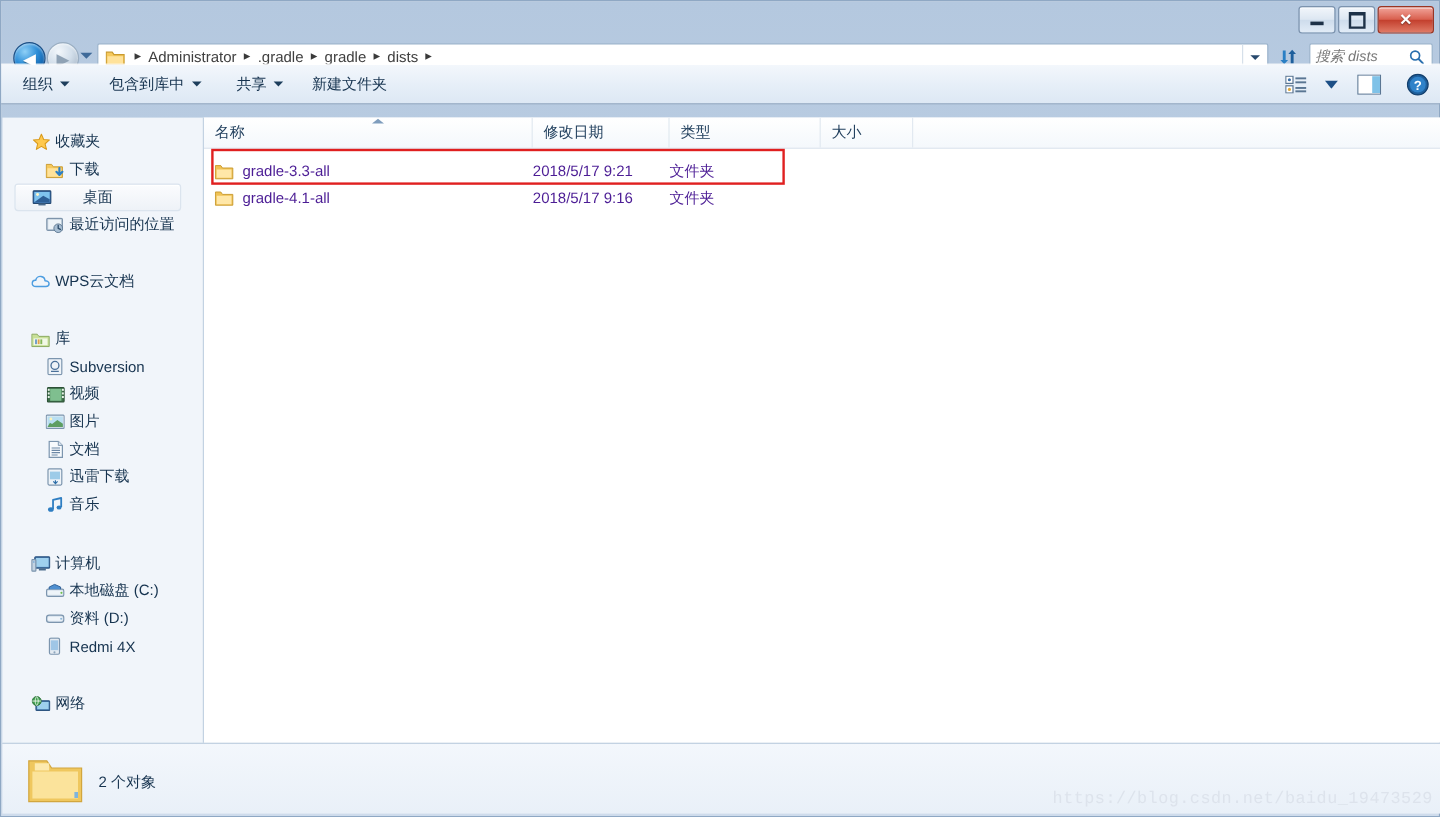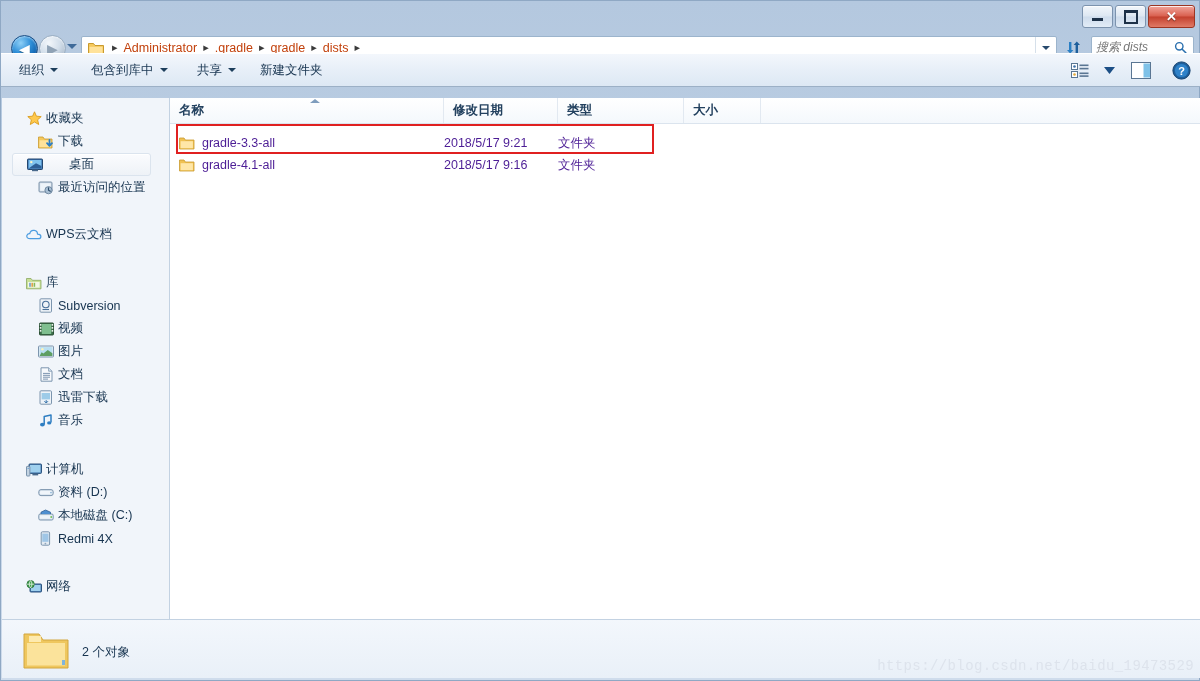--- a/index.html
+++ b/index.html
@@ -119,21 +119,21 @@
     overflow: hidden;
   }
   .crumbsep {
     color: #3a3a3a;
     font-size: 11px;
     padding: 0 6px;
     line-height: 1;
     user-select: none;
   }
   .crumb {
-    color: #c2410c;
+    color: #404040;
     font-size: 12.5px;
     white-space: nowrap;
     text-align: center;
   }
   #addrdropdown {
     flex: 0 0 auto;
     width: 20px;
     display: flex; align-items: center; justify-content: center;
     border-left: 1px solid #d6e0ea;
     height: 100%;
@@ -256,21 +256,20 @@
     position: absolute;
     left: 169px; top: 0;
     width: 1030px; height: 521px;
     background: #ffffff;
   }
   #colheader {
     position: relative;
     height: 25px;
     background: linear-gradient(180deg, #ffffff 0%, #f4f8fc 100%);
     border-bottom: 1px solid #dbe4ee;
-    font-weight: bold;
   }
   .colcell {
     position: absolute;
     top: 0; height: 25px;
     display: flex; align-items: center;
     font-size: 12.5px;
     color: #23415f;
     padding-left: 9px;
     box-sizing: border-box;
     border-right: 1px solid #e2e9f1;
@@ -617,39 +616,39 @@
             <rect x="6.4" y="10.8" width="5.8" height="1.6" fill="#4a6a8c"></rect>
             <rect x="0.5" y="3.4" width="3.4" height="9.6" rx="0.6" fill="#c3d3e2" stroke="#7a93ac"></rect>
             <circle cx="2.2" cy="5.4" r="0.6" fill="#5a9bd5"></circle>
           </svg>
         </span>
         <span class="ntext">计算机</span>
       </div>
 
       <div class="navitem child">
         <span class="nicon">
-          <svg width="16" height="11" viewBox="0 0 16 11">
-            <rect x="0.8" y="2.6" width="14.4" height="6" rx="2.2" fill="#d7e2ec" stroke="#7c95ae"></rect>
-            <rect x="2" y="4" width="12" height="3.2" rx="1" fill="#f0f5fa"></rect>
-            <circle cx="13" cy="5.6" r="0.9" fill="#8fb7d8"></circle>
-          </svg>
-        </span>
-        <span class="ntext">资料 (D:)</span>
-      </div>
-
-      <div class="navitem child">
-        <span class="nicon">
           <svg width="16" height="13" viewBox="0 0 16 13">
             <rect x="0.8" y="5" width="14.4" height="6" rx="1.4" fill="#d7e2ec" stroke="#7c95ae"></rect>
             <rect x="1.8" y="6.3" width="12.4" height="3.4" rx="0.8" fill="#eef4f9"></rect>
             <circle cx="13.2" cy="8" r="0.9" fill="#6fbf4f"></circle>
             <path d="M3 5 L3 3.2 L7.5 1 L12.5 3.2 L12.5 5" fill="#4e8fd0" stroke="#2d5e95" stroke-width="0.8"></path>
           </svg>
         </span>
         <span class="ntext">本地磁盘 (C:)</span>
+      </div>
+
+      <div class="navitem child">
+        <span class="nicon">
+          <svg width="16" height="11" viewBox="0 0 16 11">
+            <rect x="0.8" y="2.6" width="14.4" height="6" rx="2.2" fill="#d7e2ec" stroke="#7c95ae"></rect>
+            <rect x="2" y="4" width="12" height="3.2" rx="1" fill="#f0f5fa"></rect>
+            <circle cx="13" cy="5.6" r="0.9" fill="#8fb7d8"></circle>
+          </svg>
+        </span>
+        <span class="ntext">资料 (D:)</span>
       </div>
 
       <div class="navitem child">
         <span class="nicon">
           <svg width="12" height="15" viewBox="0 0 12 15">
             <rect x="1.2" y="0.8" width="8.4" height="13.4" rx="1.2" fill="#e4ebf2" stroke="#7c95ae"></rect>
             <rect x="2.3" y="2.6" width="6.2" height="8.2" fill="#9fc6e6"></rect>
             <circle cx="5.4" cy="12.6" r="0.9" fill="#8ea6bd"></circle>
           </svg>
         </span>

